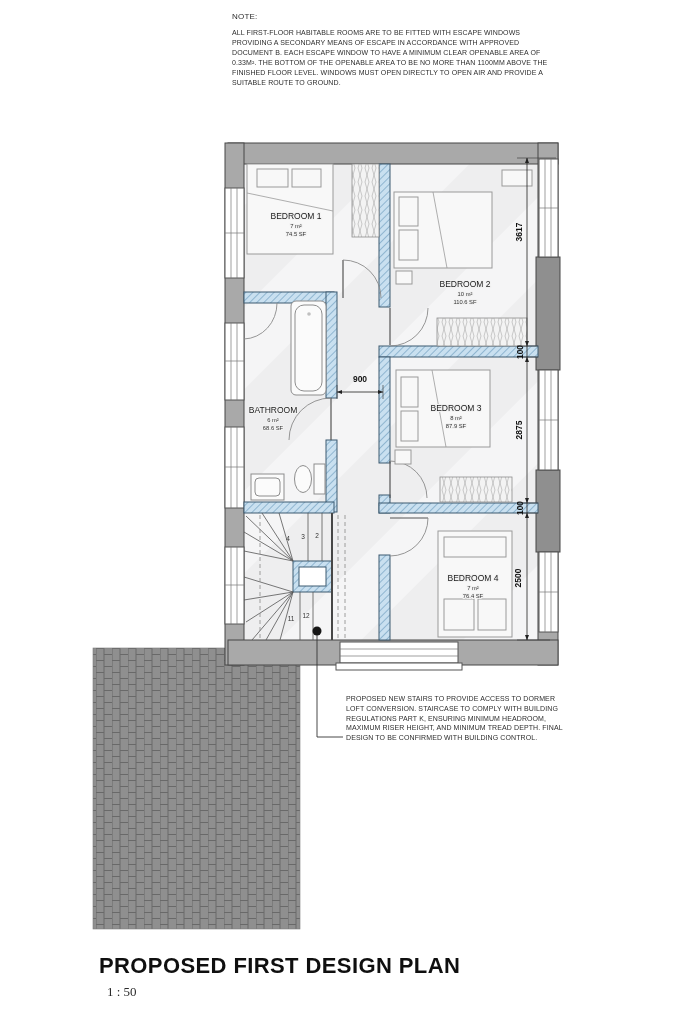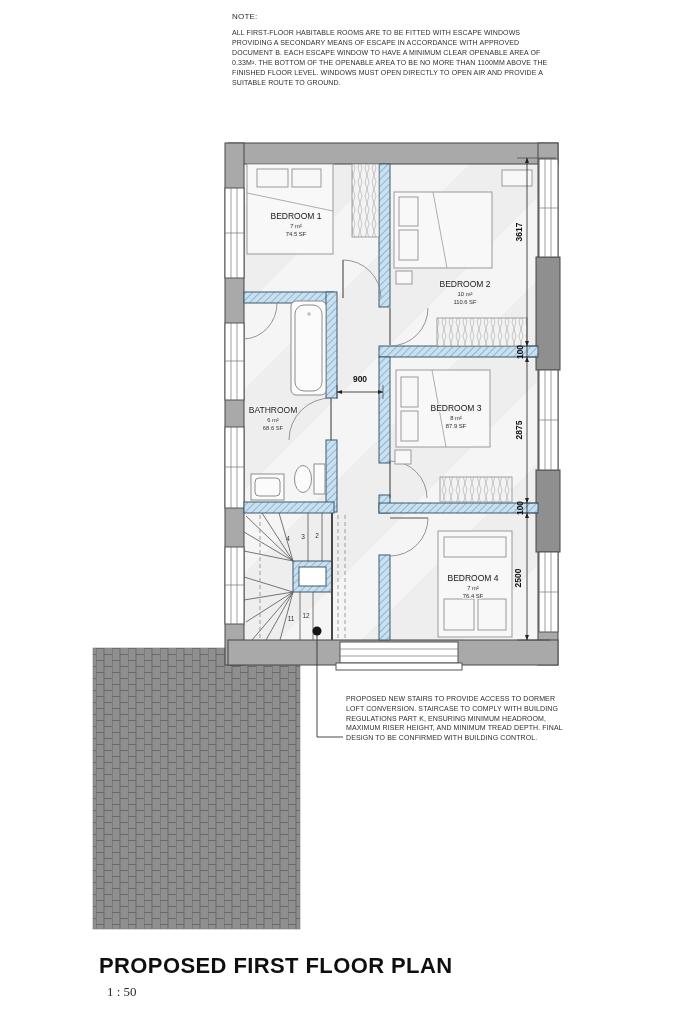--- a/index.html
+++ b/index.html
@@ -296,16 +296,16 @@
     </g>
 
     <g>
       <circle cx="317" cy="631" r="4.5" fill="#161616"></circle>
       <path d="M317,635 V737 H343" stroke="#333" stroke-width=".9" fill="none"></path>
     </g>
   </svg>
 
   <div class="ann">PROPOSED NEW STAIRS TO PROVIDE ACCESS TO DORMER LOFT CONVERSION. STAIRCASE TO COMPLY WITH BUILDING REGULATIONS PART K, ENSURING MINIMUM HEADROOM, MAXIMUM RISER HEIGHT, AND MINIMUM TREAD DEPTH. FINAL DESIGN TO BE CONFIRMED WITH BUILDING CONTROL.</div>
 
-  <div class="title">PROPOSED FIRST FLOOR PLAN</div>
+  <div class="title">PROPOSED FIRST DESIGN PLAN</div>
   <div class="scale">1 : 50</div>
 
 </div>
 
 </body></html>

